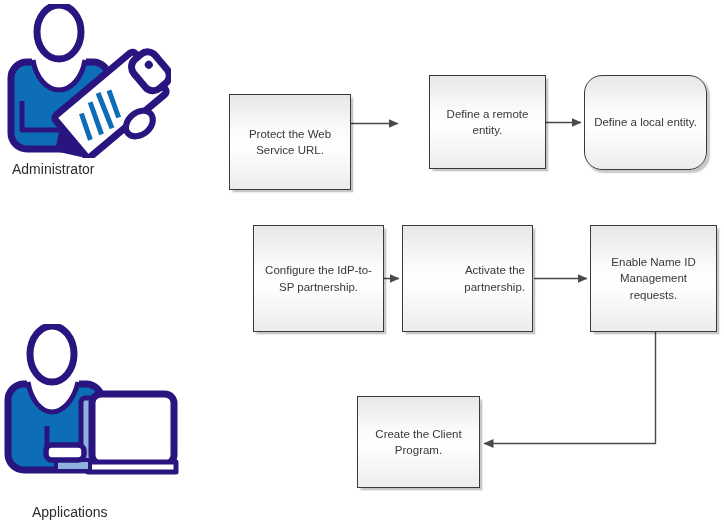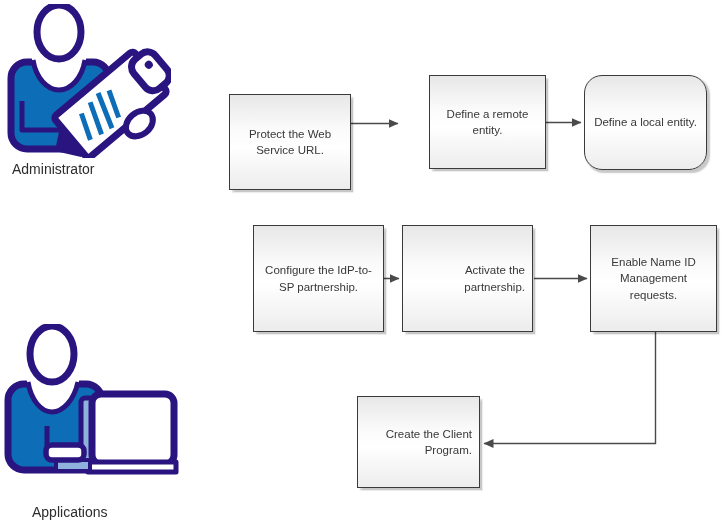--- a/index.html
+++ b/index.html
@@ -16,21 +16,21 @@
     display:flex;align-items:center;justify-content:center;
     text-align:center;color:#383838;font-size:11.5px;line-height:1.4;
     padding:3px 7px;
   }
   #b1{left:229px;top:76px;width:122px;height:96px;margin-top:18px;}
   #b2{left:401px;top:75px;width:117px;height:94px;margin-left:28px;}
   #b3{left:584px;top:75px;width:123px;height:95px;border-radius:18px;}
   #b4{left:222px;top:225px;width:131px;height:107px;margin-left:31px;}
   #b5{left:402px;top:225px;width:131px;height:107px;text-align:right;}
   #b6{left:590px;top:225px;width:127px;height:107px;}
-  #b7{left:357px;top:396px;width:123px;height:92px;text-align:right;}
+  #b7{left:357px;top:396px;width:123px;height:92px;}
   .actor-icon{position:absolute;}
   #admin-icon{left:3px;top:4px;width:168px;height:154px;}
   #prog-icon{left:2px;top:324px;width:182px;height:152px;}
   .actor-label{
     position:absolute;font-size:14px;color:#2d2d2d;line-height:21px;
   }
   #admin-label{left:12px;top:159px;}
   #prog-label{left:32px;top:502px;width:112px;}
 </style>
 </head>

